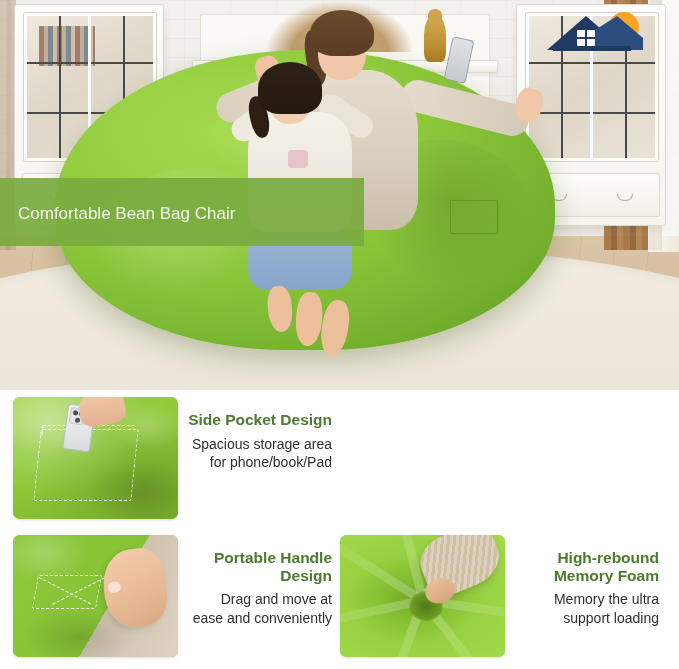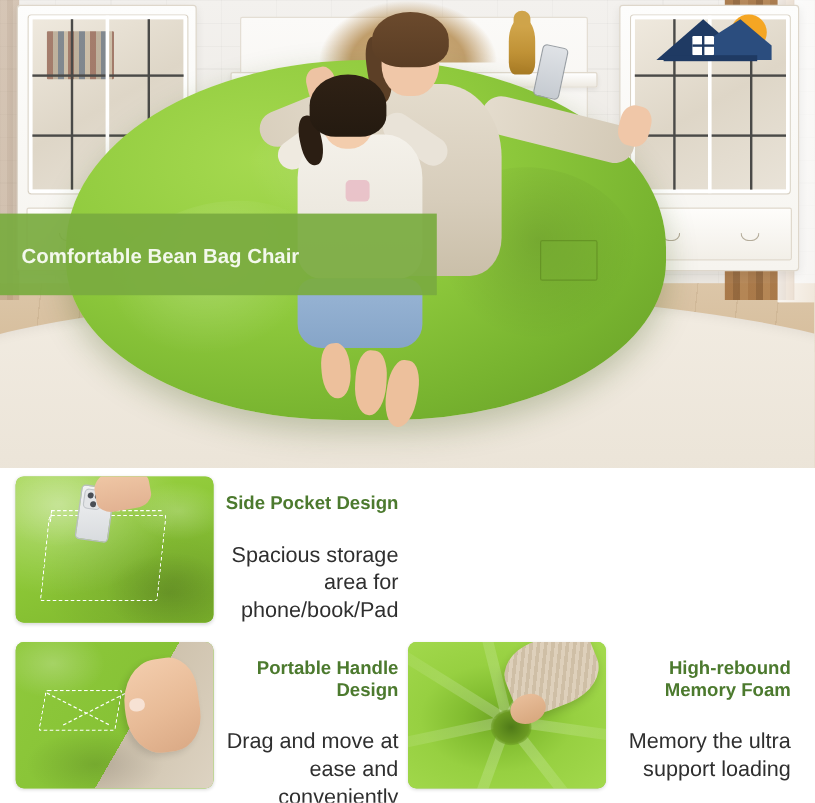--- a/index.html
+++ b/index.html
@@ -246,21 +246,21 @@
     position:absolute; left:0; top:178px; width:364px; height:68px;
     background:rgba(122,171,63,.93);
     display:flex; flex-direction:column; justify-content:center;
     padding:0 0 0 18px;
   }
   .banner-title {
     color:#ffffff; font-size:28px; font-weight:bold;
     letter-spacing:.2px; line-height:1.05;
   }
   .banner-sub {
-    color:#f3f8ec; font-size:17px; font-weight:bold;
+    color:#f3f8ec; font-size:17px; font-weight:normal;
     margin-top:4px; line-height:1.1;
   }
 
   
   .logo { position:absolute; right:10px; top:8px; width:152px; height:62px; }
   .logo-sun {
     position:absolute; right:30px; top:4px; width:30px; height:30px;
     background:#f5a623; border-radius:50%;
   }
   .logo-house { position:absolute; left:22px; top:0px; width:112px; height:44px; }
@@ -284,21 +284,21 @@
     position:relative; width:165px; height:122px; flex:0 0 165px;
     border-radius:7px; overflow:hidden;
     box-shadow:0 1px 3px rgba(0,0,0,.14);
     background:#8ecb3b;
   }
   .ftext { padding:14px 8px 0 9px; flex:1; }
   .fhead {
     color:#4c7a2e; font-size:15.5px; font-weight:bold; line-height:1.14;
   }
   .fbody {
-    color:#2f2f2f; font-size:18px; line-height:1.3; margin-top:22px;
+    color:#2f2f2f; font-size:14px; line-height:1.3; margin-top:6px;
   }
 
   
   .t-cloth {
     position:absolute; inset:0;
     background:
       radial-gradient(ellipse at 22% 18%, rgba(255,255,255,.30), transparent 55%),
       radial-gradient(ellipse at 80% 70%, rgba(0,0,0,.12), transparent 60%),
       linear-gradient(160deg,#9ed346 0%,#8dc837 45%,#7db52c 100%);
   }

